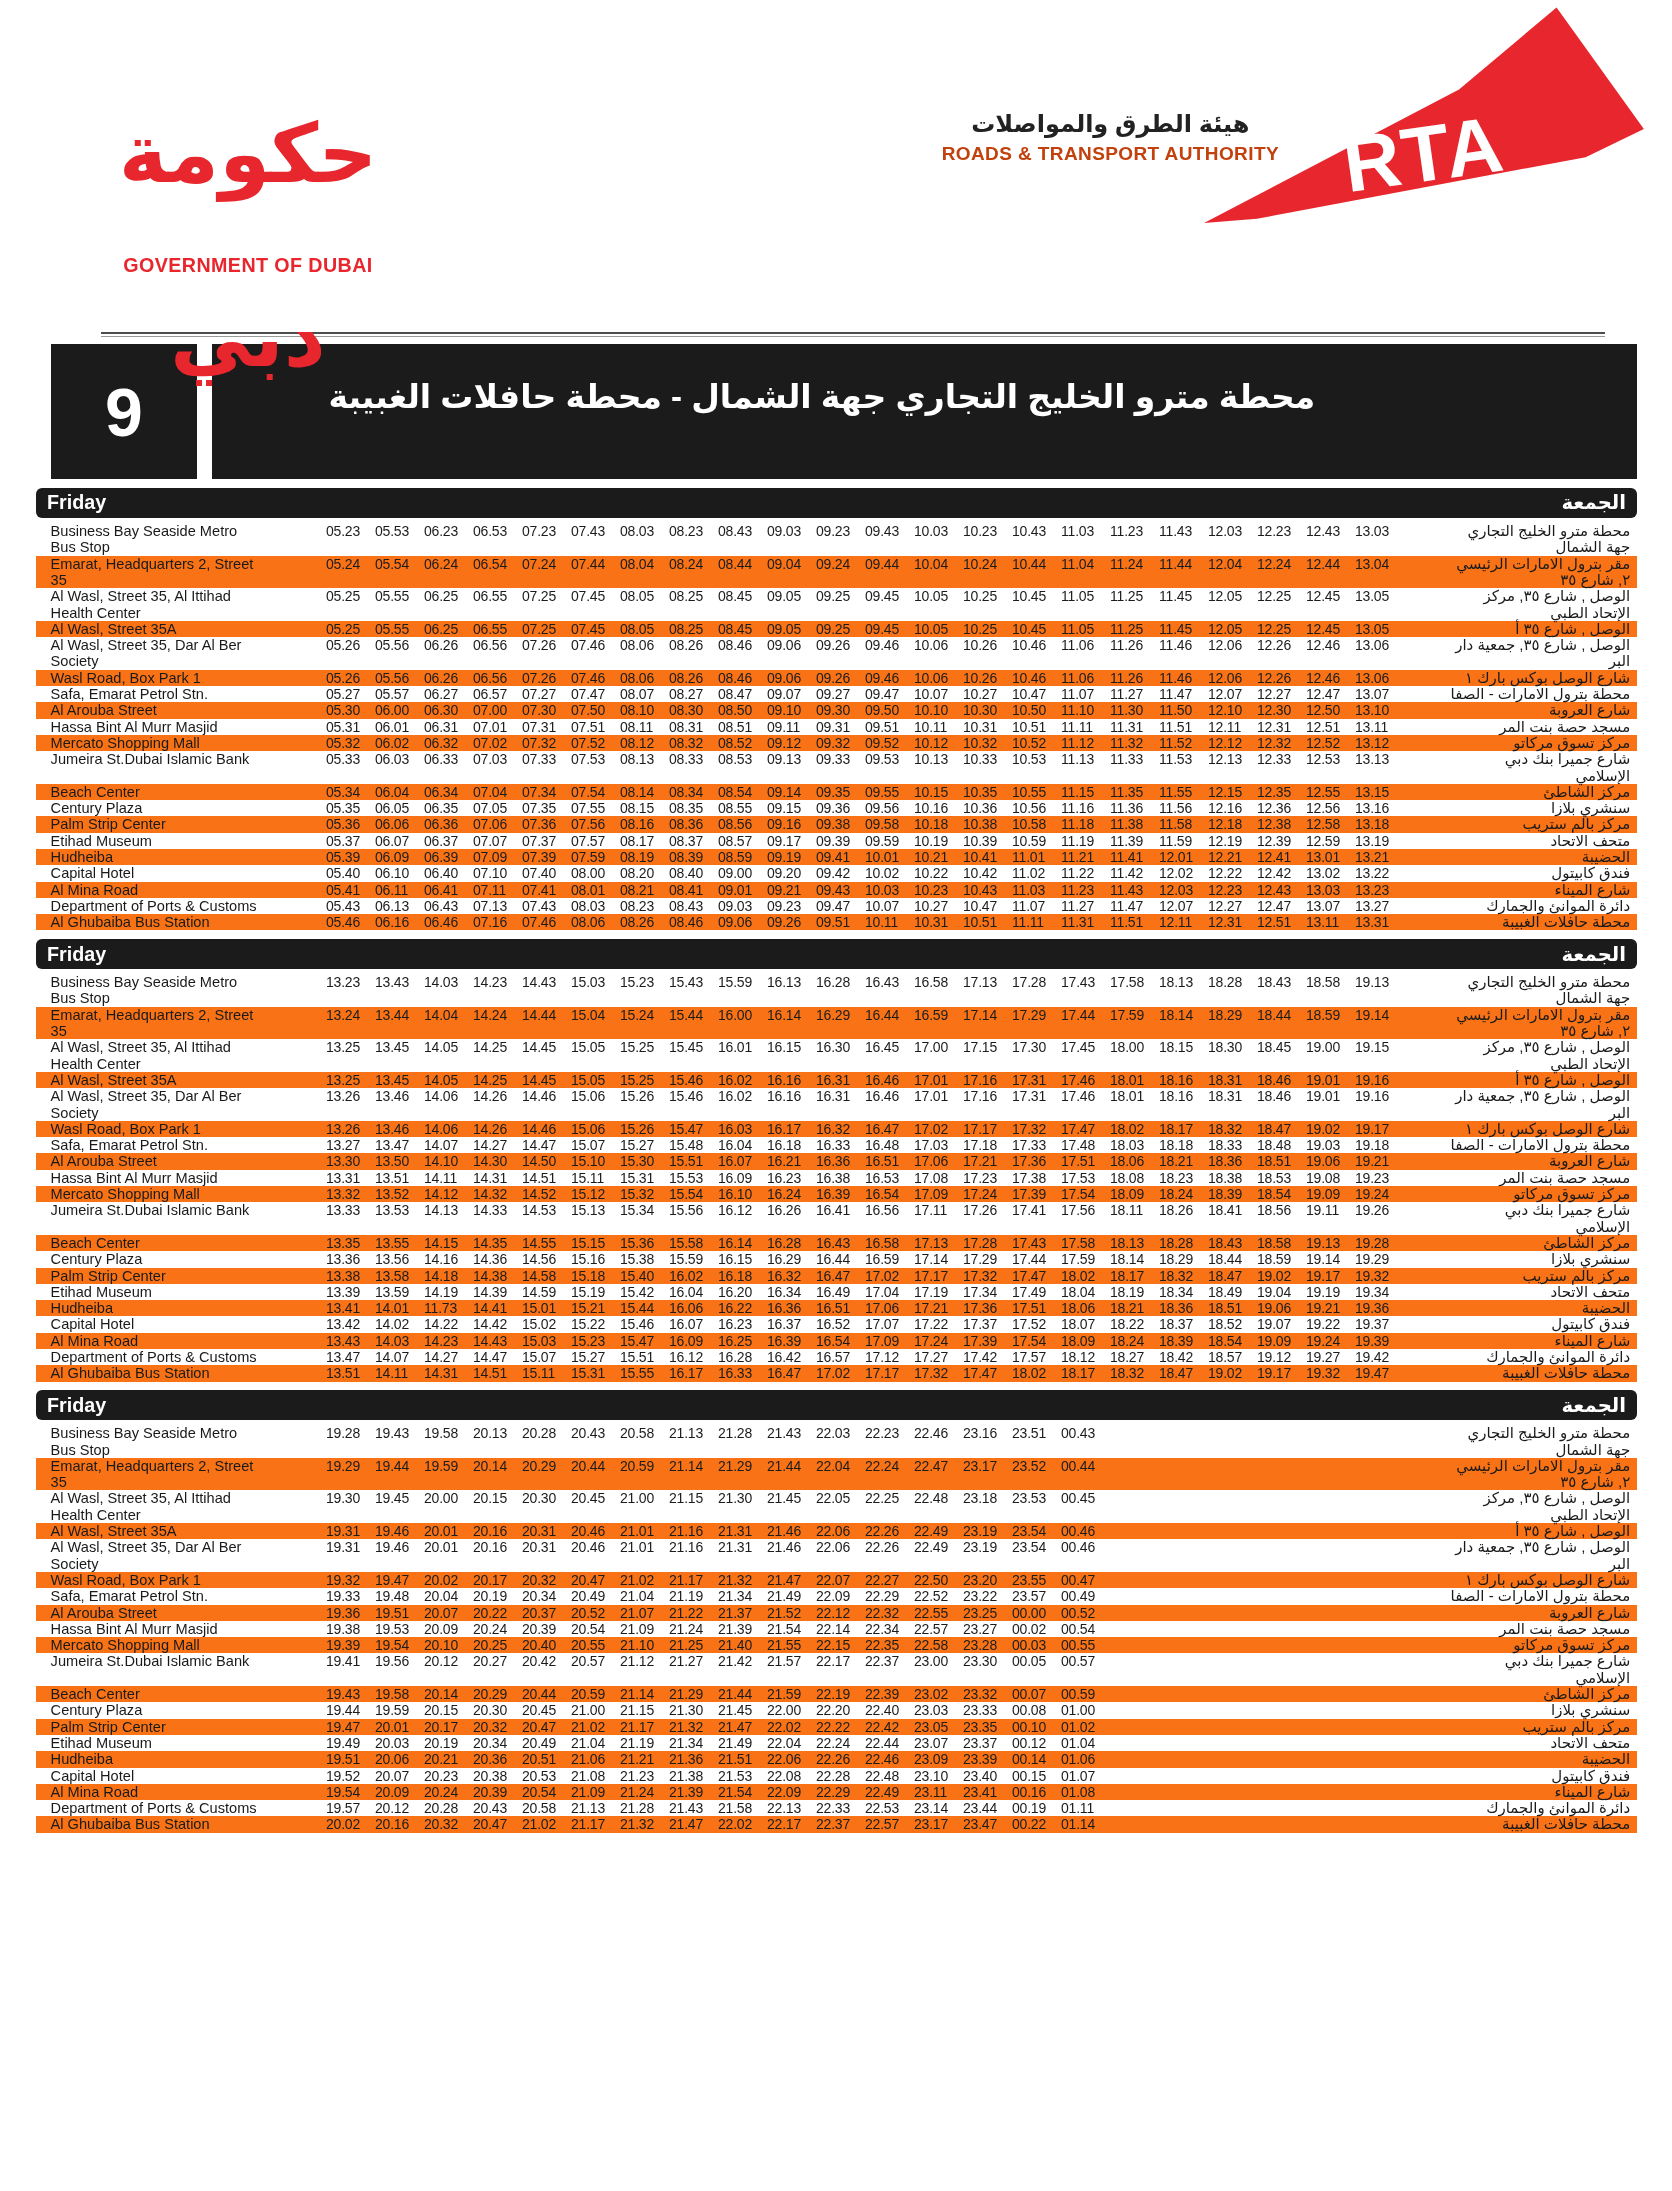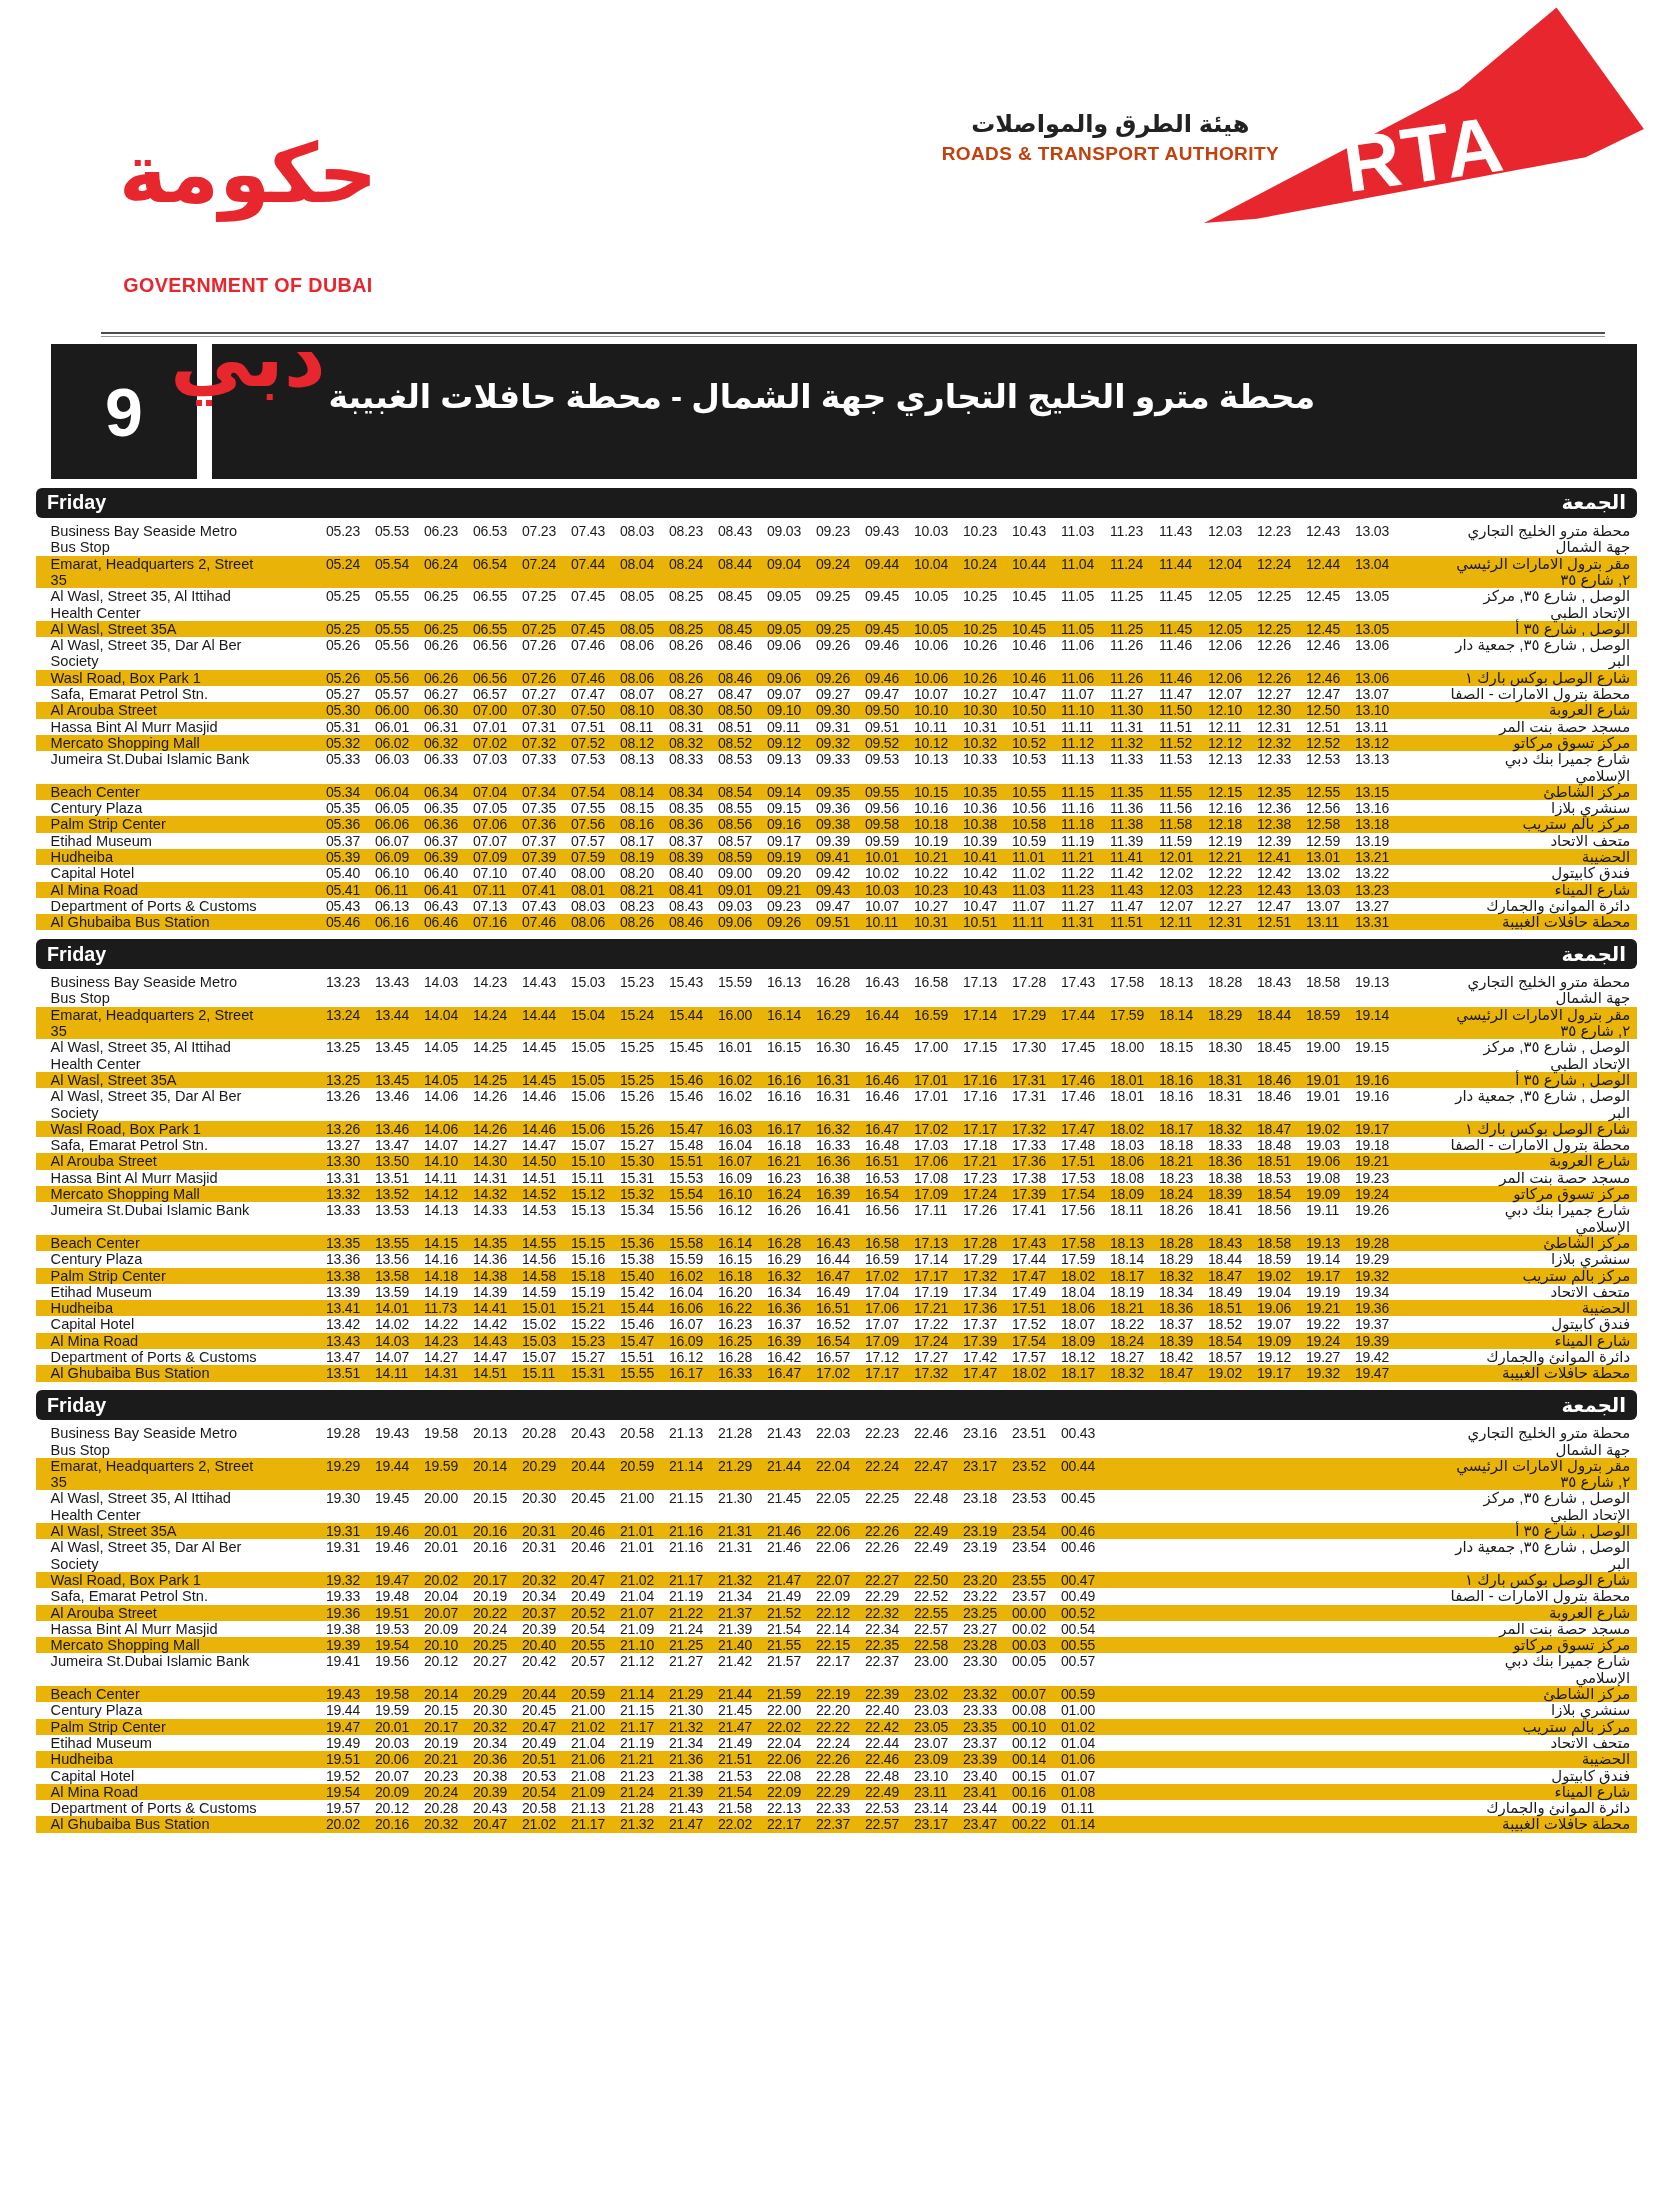--- a/index.html
+++ b/index.html
@@ -1,37 +1,37 @@
 <!DOCTYPE html>
 <html style="font-size:13.7px"><head>
 <meta charset="utf-8">
 <style>
   html,body{margin:0;padding:0;background:#fff;}
   body{width:1673px;height:2192px;position:relative;overflow:hidden;
        font-family:"Liberation Sans","DejaVu Sans",sans-serif;color:#1a1a1a;}
   .hdr{position:relative;height:332px;}
-  .gov{position:absolute;left:94px;top:82px;width:308px;text-align:center;}
+  .gov{position:absolute;left:94px;top:62px;width:308px;text-align:center;}
   .gov-cal{font-size:82px;line-height:184px;height:184px;font-weight:bold;color:#e8262d;}
   .gov-cap{margin-top:8px;font-size:19.7px;font-weight:bold;letter-spacing:0.4px;color:#e8262d;}
   .rta-text{position:absolute;right:394px;top:110px;text-align:center;}
   .rta-ar{font-size:24px;font-weight:bold;color:#222;}
   .rta-en{font-size:19px;font-weight:bold;letter-spacing:0.4px;color:#c2410c;margin-top:5.1px;}
   .rta-svg{position:absolute;right:24px;top:0;}
   .rule{margin:0 68px 0 101px;height:1.7px;border-top:2.6px solid #4d4d4d;border-bottom:1.7px solid #9a9a9a;}
   .route-header{display:flex;gap:15.4px;margin:7.7px 36px 0 51px;height:135px;}
   .route-num{width:146px;background:#1b1b1b;color:#fff;display:flex;align-items:center;justify-content:center;
              font-size:68px;font-weight:bold;}
   .route-title{flex:1;background:#1b1b1b;color:#fff;padding-top:19px;}
   .rt-en{font-size:29px;font-weight:bold;padding-left:27px;}
   .rt-ar{font-size:33px;font-weight:bold;padding-left:116px;margin-top:13.7px;direction:rtl;text-align:left;}
   .daybar{margin:8.6px 36px 0 36px;background:#1b1b1b;color:#fff;height:30px;display:flex;
           align-items:center;justify-content:space-between;padding:0 11px;font-size:19.7px;font-weight:bold;border-radius:6px;}
   .rows{margin:5.1px 36px 0 36px;}
   .row{display:flex;align-items:flex-start;gap:37px;}
-  .row.alt{background:#eab308;justify-content:flex-end;}
+  .row.alt{background:#f97316;justify-content:flex-end;}
   .name{width:253px;padding:0 28px 0 14.6px;box-sizing:border-box;font-size:14.6px;line-height:16.3px;}
   .times{width:1084px;display:flex;flex-shrink:0;}
   .t{width:49px;box-sizing:border-box;font-size:14px;line-height:16.3px;letter-spacing:-0.2px;color:#1c1c1c;}
   .arname{flex:1;font-size:15px;line-height:16.3px;text-align:right;padding-right:6.8px;direction:rtl;}
 </style>
 </head>
 <body>
 
 <div class="hdr">
   <div class="gov">

